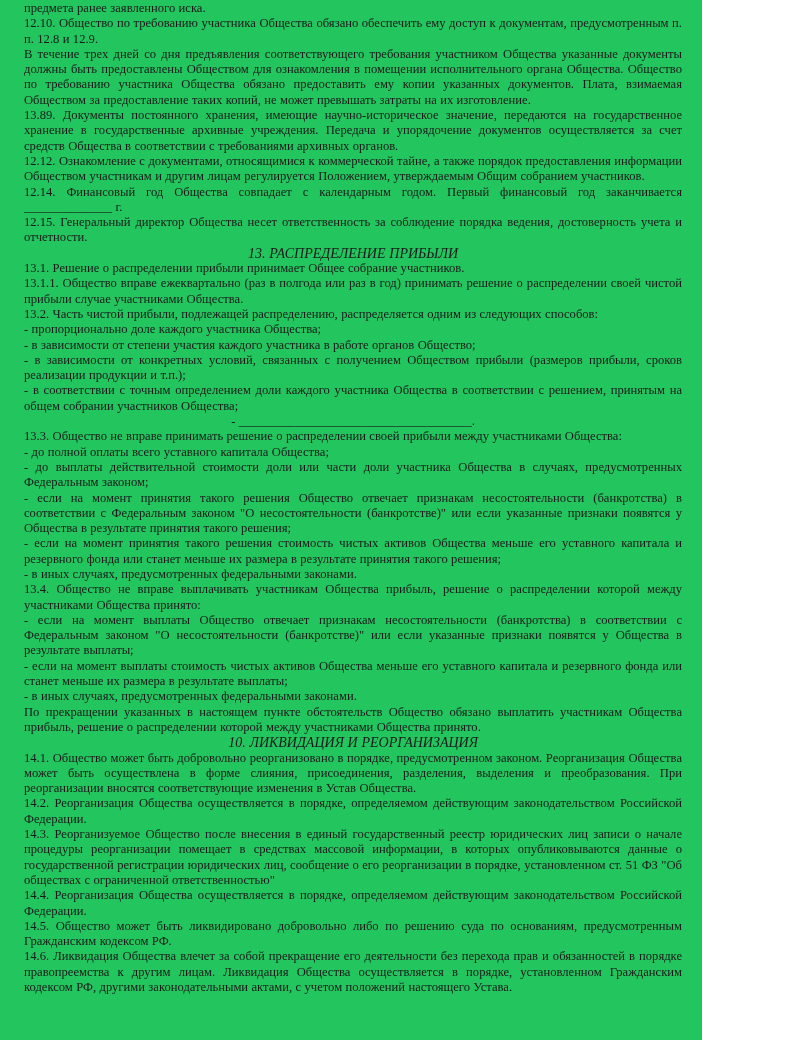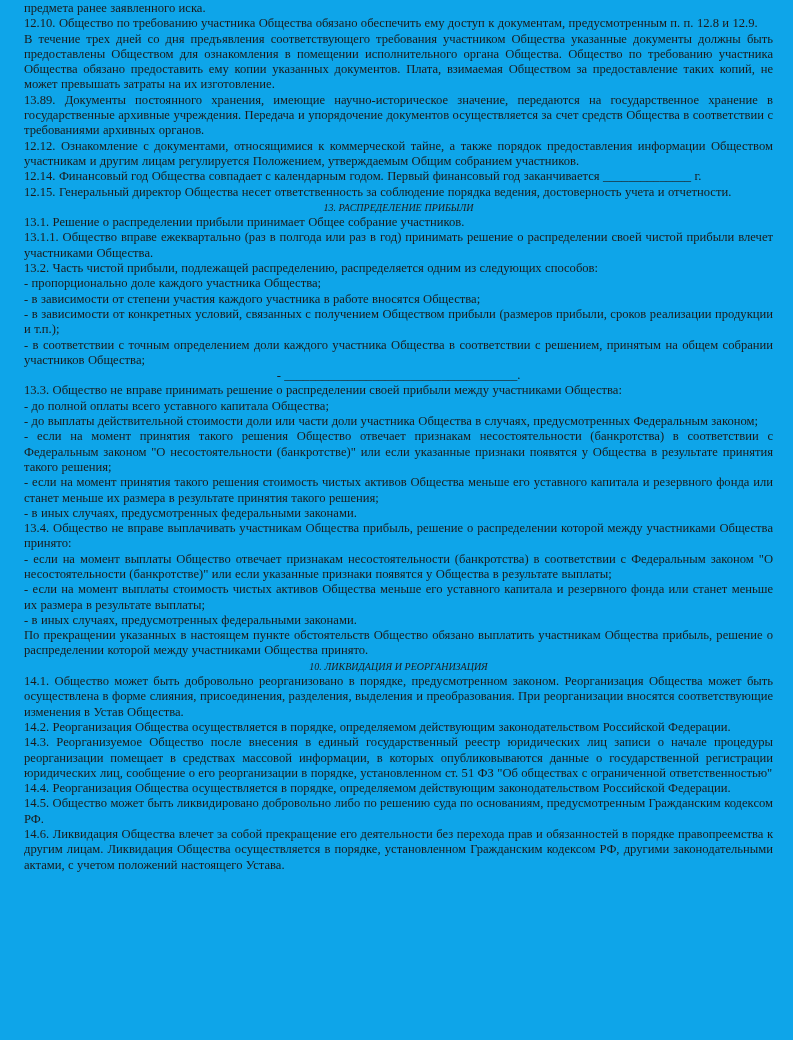--- a/index.html
+++ b/index.html
@@ -7,61 +7,61 @@
     padding: 0;
     background: #ffffff;
   }
   body {
     width: 793px;
     height: 1040px;
     overflow: hidden;
   }
   .page {
     box-sizing: border-box;
-    width: 793px;
+    width: 702px;
     height: 1040px;
     padding: 1px 20px 0 24px;
-    background: #0ea5e9;
+    background: #22c55e;
     font-family: "Liberation Serif", "DejaVu Serif", serif;
     font-size: 12.6px;
     line-height: 15.3px;
     color: #1a1a1a;
   }
   .block {
     margin: 0;
     padding: 0;
     text-align: justify;
     word-spacing: 0.02em;
   }
   .block.heading {
     text-align: center;
     font-style: italic;
-    font-size: 10px;
+    font-size: 14px;
   }
   .block.blank-line {
     text-align: center;
   }
 </style>
 </head>
 <body>
 
 <main class="page">
     <p class="block paragraph">предмета ранее заявленного иска.</p>
     <p class="block paragraph">12.10. Общество по требованию участника Общества обязано обеспечить ему доступ к документам, предусмотренным п. п. 12.8 и 12.9.</p>
     <p class="block paragraph">В течение трех дней со дня предъявления соответствующего требования участником Общества указанные документы должны быть предоставлены Обществом для ознакомления в помещении исполнительного органа Общества. Общество по требованию участника Общества обязано предоставить ему копии указанных документов. Плата, взимаемая Обществом за предоставление таких копий, не может превышать затраты на их изготовление.</p>
     <p class="block paragraph">13.89. Документы постоянного хранения, имеющие научно-историческое значение, передаются на государственное хранение в государственные архивные учреждения. Передача и упорядочение документов осуществляется за счет средств Общества в соответствии с требованиями архивных органов.</p>
     <p class="block paragraph">12.12. Ознакомление с документами, относящимися к коммерческой тайне, а также порядок предоставления информации Обществом участникам и другим лицам регулируется Положением, утверждаемым Общим собранием участников.</p>
     <p class="block paragraph">12.14. Финансовый год Общества совпадает с календарным годом. Первый финансовый год заканчивается ______________ г.</p>
     <p class="block paragraph">12.15. Генеральный директор Общества несет ответственность за соблюдение порядка ведения, достоверность учета и отчетности.</p>
     <p class="block heading">13. РАСПРЕДЕЛЕНИЕ ПРИБЫЛИ</p>
     <p class="block paragraph">13.1. Решение о распределении прибыли принимает Общее собрание участников.</p>
-    <p class="block paragraph">13.1.1. Общество вправе ежеквартально (раз в полгода или раз в год) принимать решение о распределении своей чистой прибыли влечет участниками Общества.</p>
+    <p class="block paragraph">13.1.1. Общество вправе ежеквартально (раз в полгода или раз в год) принимать решение о распределении своей чистой прибыли случае участниками Общества.</p>
     <p class="block paragraph">13.2. Часть чистой прибыли, подлежащей распределению, распределяется одним из следующих способов:</p>
     <p class="block list-item">- пропорционально доле каждого участника Общества;</p>
-    <p class="block list-item">- в зависимости от степени участия каждого участника в работе вносятся Общества;</p>
+    <p class="block list-item">- в зависимости от степени участия каждого участника в работе органов Общество;</p>
     <p class="block list-item">- в зависимости от конкретных условий, связанных с получением Обществом прибыли (размеров прибыли, сроков реализации продукции и т.п.);</p>
     <p class="block list-item">- в соответствии с точным определением доли каждого участника Общества в соответствии с решением, принятым на общем собрании участников Общества;</p>
     <p class="block blank-line">- _____________________________________.</p>
     <p class="block paragraph">13.3. Общество не вправе принимать решение о распределении своей прибыли между участниками Общества:</p>
     <p class="block list-item">- до полной оплаты всего уставного капитала Общества;</p>
     <p class="block list-item">- до выплаты действительной стоимости доли или части доли участника Общества в случаях, предусмотренных Федеральным законом;</p>
     <p class="block list-item">- если на момент принятия такого решения Общество отвечает признакам несостоятельности (банкротства) в соответствии с Федеральным законом "О несостоятельности (банкротстве)" или если указанные признаки появятся у Общества в результате принятия такого решения;</p>
     <p class="block list-item">- если на момент принятия такого решения стоимость чистых активов Общества меньше его уставного капитала и резервного фонда или станет меньше их размера в результате принятия такого решения;</p>
     <p class="block list-item">- в иных случаях, предусмотренных федеральными законами.</p>
     <p class="block paragraph">13.4. Общество не вправе выплачивать участникам Общества прибыль, решение о распределении которой между участниками Общества принято:</p>

